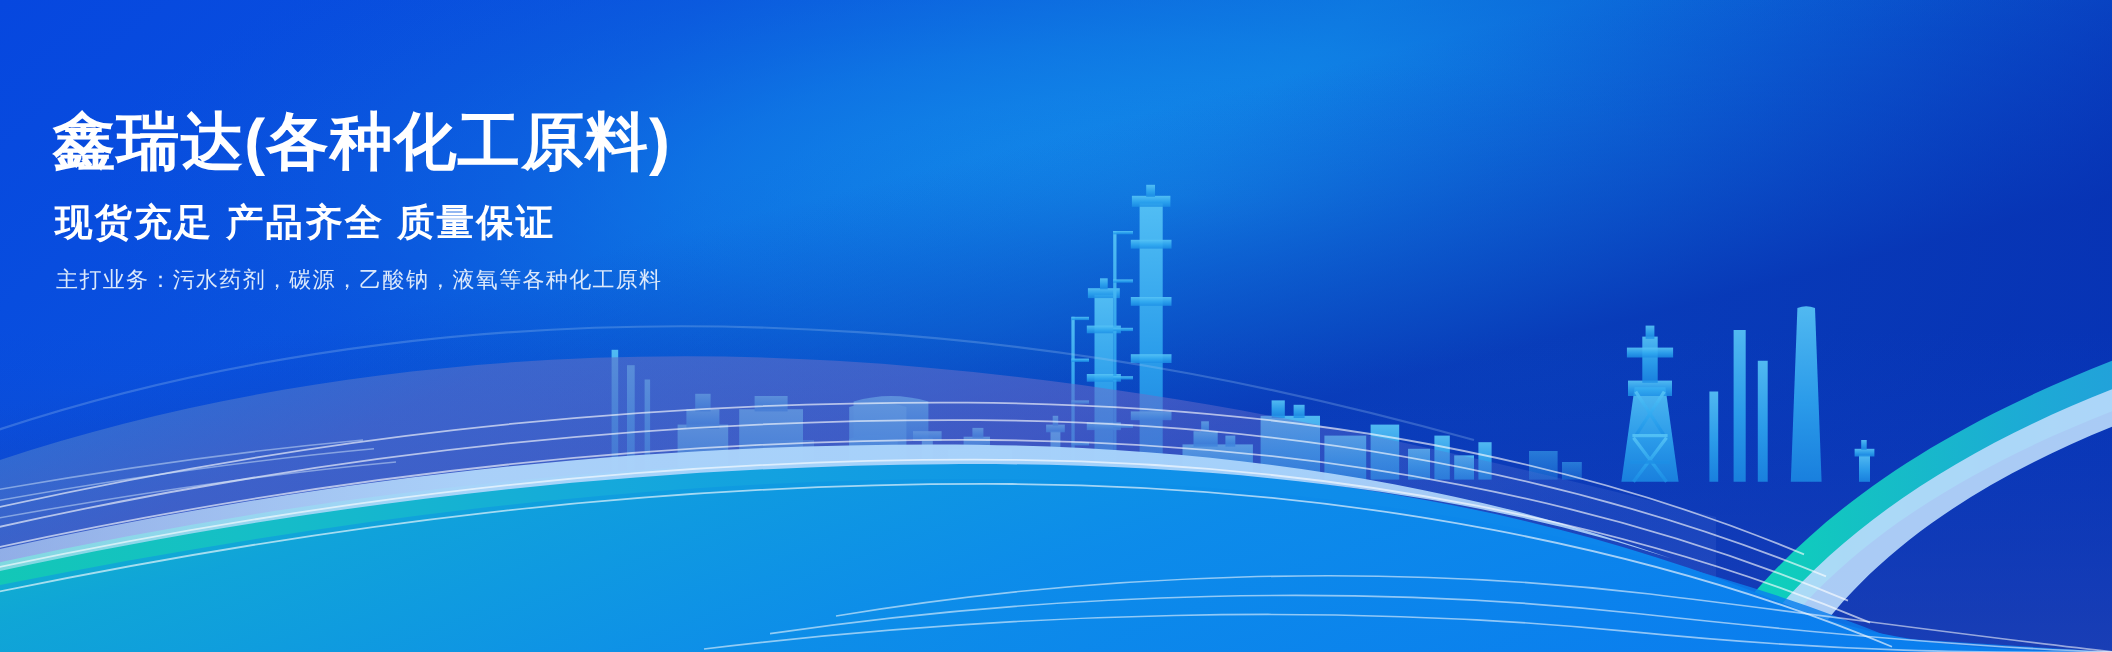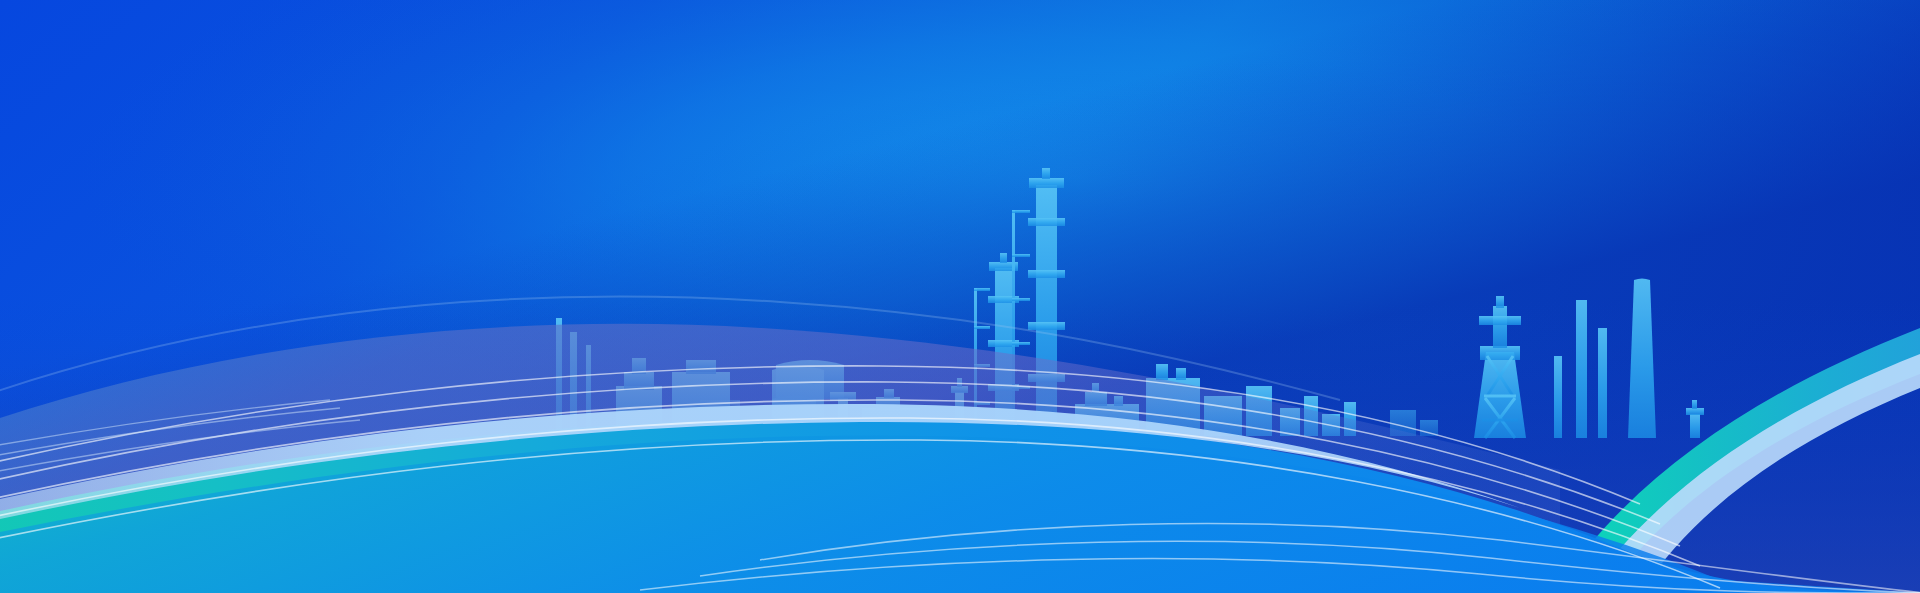--- a/index.html
+++ b/index.html
@@ -305,14 +305,19 @@
 
       <g fill="none" stroke="#CFE4FA" stroke-opacity="0.5" stroke-width="1.4">
         <path d="M -40 452 C 80 430 200 412 330 400"></path>
         <path d="M -40 462 C 90 438 210 420 340 408"></path>
         <path d="M -40 478 C 100 452 230 432 360 420"></path>
       </g>
 
     </g>
   </svg>
 
+  <div id="text-block">
+    <h1 id="title">鑫瑞达(各种化工原料)</h1>
+    <div id="subtitle">现货充足 产品齐全 质量保证</div>
+    <div id="tagline">主打业务：污水药剂，碳源，乙酸钠，液氧等各种化工原料</div>
+  </div>
 
 </div>
 
 </body></html>

